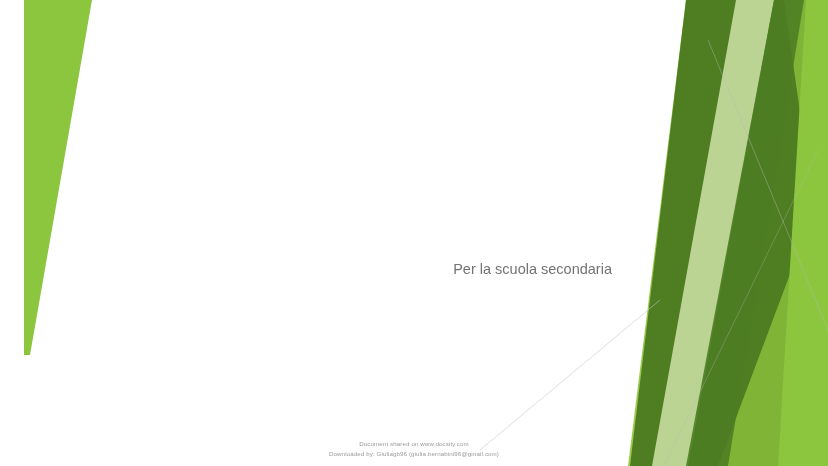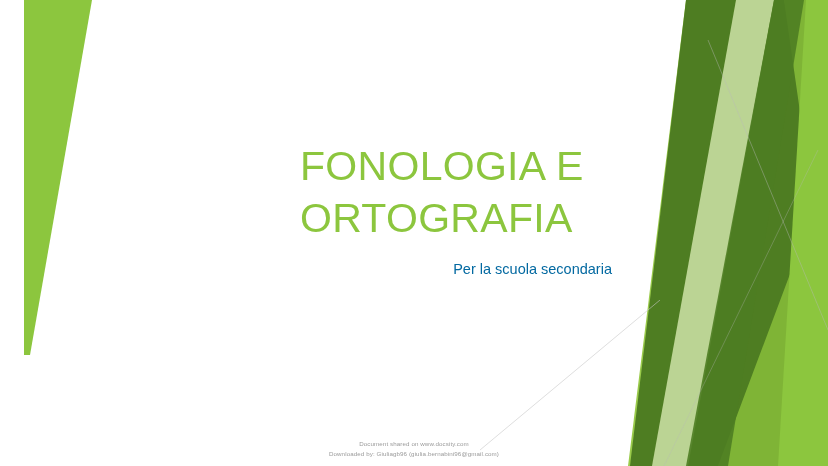--- a/index.html
+++ b/index.html
@@ -53,21 +53,21 @@
   .subtitle-block {
     position: absolute;
     left: 300px;
     top: 258px;
     width: 312px;
     text-align: right;
   }
   .subtitle-line {
     font-size: 14.5px;
     line-height: 1.65;
-    color: #0369a1;
+    color: #737373;
     margin: 0;
   }
 
   
   .footer {
     position: absolute;
     left: 0;
     right: 0;
     bottom: 8px;
     text-align: center;
@@ -103,23 +103,20 @@
     <polygon points="238,0 260,0 260,466 210,466" fill="#8cc63e"></polygon>
 
     <polyline points="140,40 260,330" fill="none" stroke="#b9b9b9" stroke-width="0.6" opacity="0.7"></polyline>
     <polyline points="96,466 250,150" fill="none" stroke="#b9b9b9" stroke-width="0.6" opacity="0.55"></polyline>
   </svg>
 
   <svg style="position:absolute;left:480px;top:300px;width:180px;height:160px;" viewBox="0 0 180 160" preserveAspectRatio="none" xmlns="http://www.w3.org/2000/svg">
     <polyline points="0,150 180,0" fill="none" stroke="#c8c8c8" stroke-width="0.6"></polyline>
   </svg>
 
-  <div class="title-block">
-    <h1 class="slide-title">FONOLOGIA E ORTOGRAFIA</h1>
-  </div>
 
   <div class="subtitle-block">
     <p class="subtitle-line">Per la scuola secondaria</p>
   </div>
 
   <div class="footer">
     <div>Document shared on www.docsity.com</div>
     <div>Downloaded by: Giuliagb96 (giulia.bernabini96@gmail.com)</div>
   </div>
 

